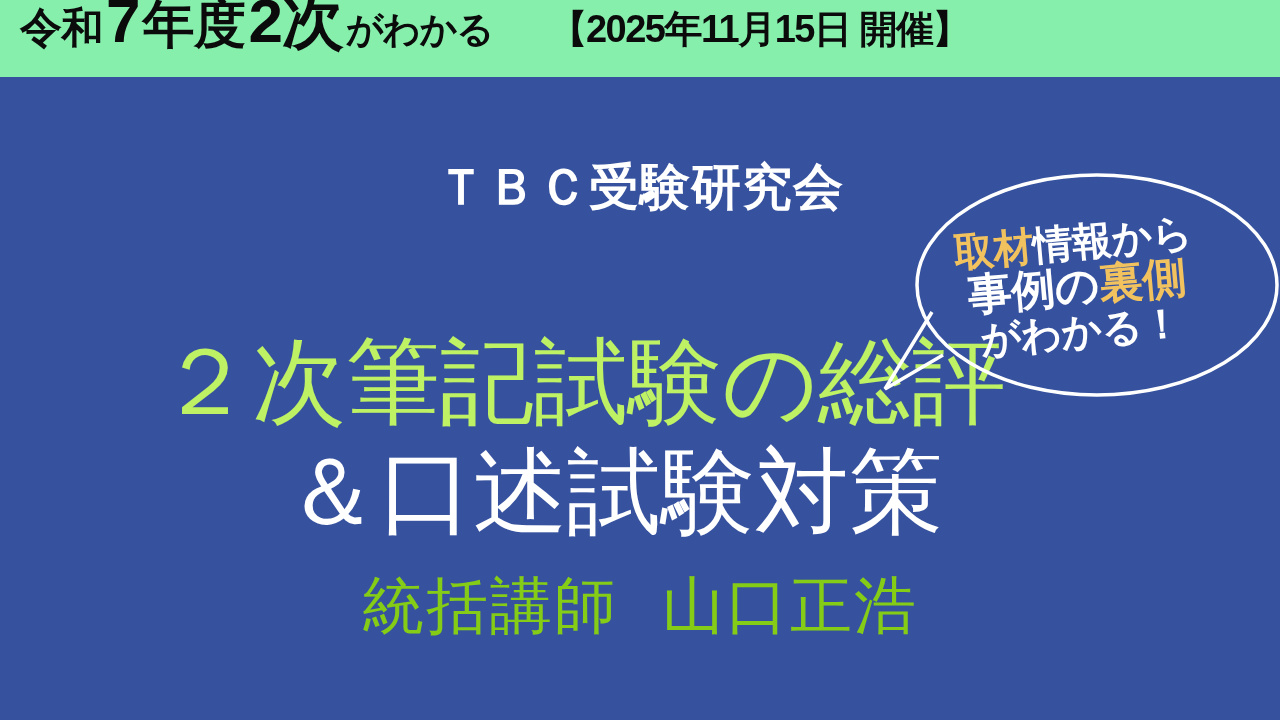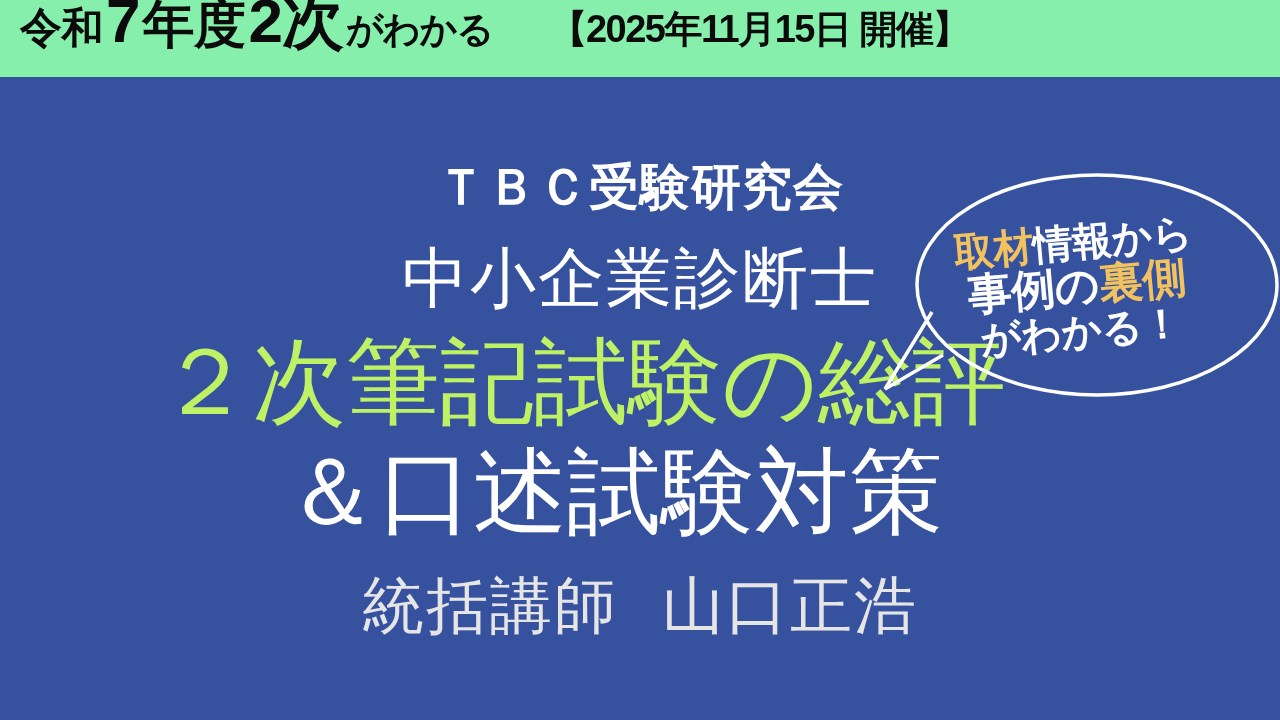--- a/index.html
+++ b/index.html
@@ -141,21 +141,21 @@
     padding-left: 80px;
     box-sizing: border-box;
   }
 
   .presenter {
     position: absolute;
     left: 0;
     top: 498px;
     width: 1280px;
     text-align: center;
-    color: #e5e5e5;
+    color: #84cc16;
     font-size: 62px;
     font-weight: 300;
     letter-spacing: 2px;
     line-height: 1;
   }
 
   
   .bubble-wrap {
     position: absolute;
     left: 860px;
@@ -207,21 +207,20 @@
       <span class="hdr-big">2次</span>
       <span class="hdr-small">がわかる</span>
       <span class="hdr-date">【2025年11月15日 開催】</span>
     </div>
   </div>
 
   <div class="body-area">
 
     <div class="org-name">ＴＢＣ受験研究会</div>
 
-    <div class="subtitle">中小企業診断士</div>
 
     <div class="title-1">２次筆記試験の総評</div>
 
     <div class="title-2">＆口述試験対策</div>
 
     <div class="presenter">
       <span>統括講師</span><span style="display:inline-block;width:44px;"></span><span>山口正浩</span>
     </div>
 
     <div class="bubble-wrap">

